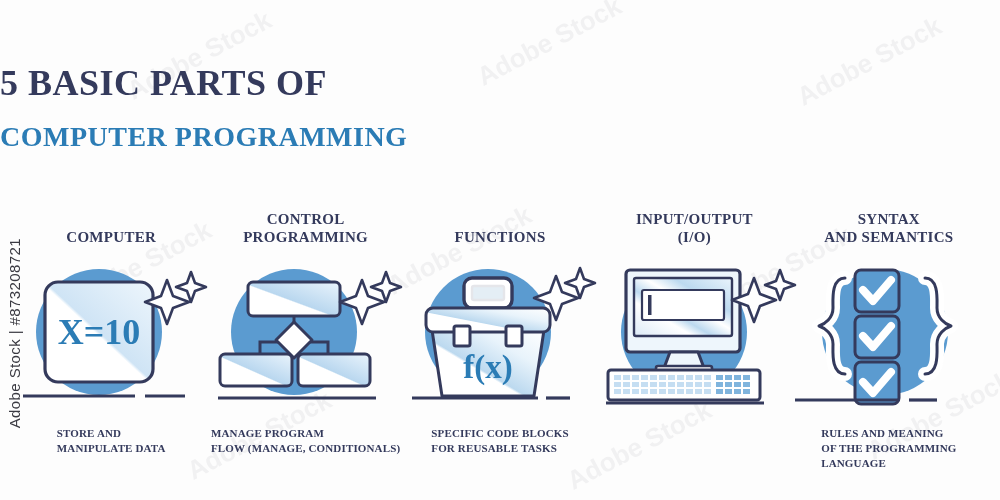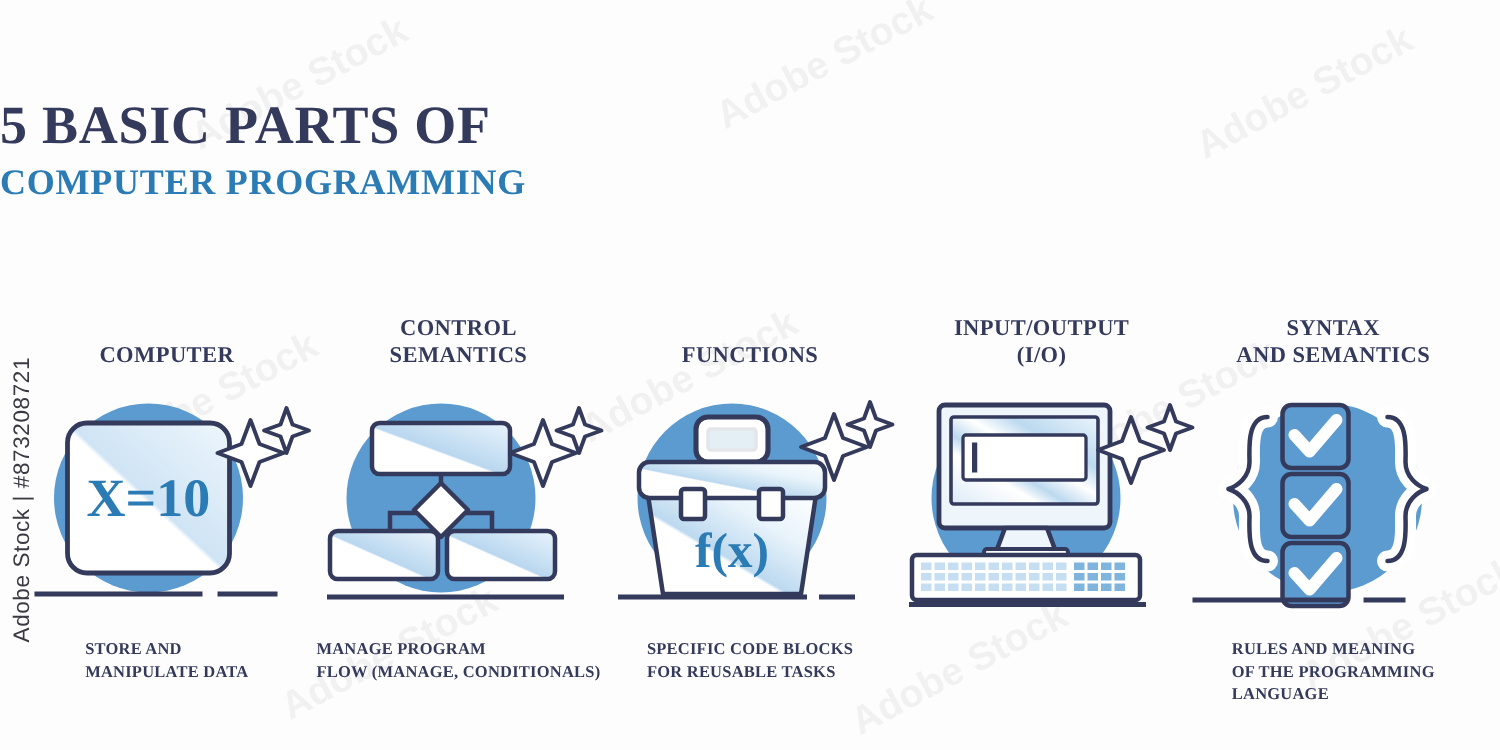--- a/index.html
+++ b/index.html
@@ -48,25 +48,25 @@
     font-family: "Liberation Serif", serif;
     font-weight: 700;
     font-size: 36px;
     letter-spacing: 0.5px;
     color: #343a5c;
     line-height: 1.18;
   }
   .title-line2 {
     font-family: "Liberation Serif", serif;
     font-weight: 700;
-    font-size: 24px;
+    font-size: 28px;
     letter-spacing: 0.5px;
     color: #2b7cb5;
     line-height: 1.18;
-    margin-top: 4px;
+    margin-top: 16px;
   }
 
   
   .columns {
     position: absolute;
     top: 198px; left: 0;
     width: 1000px; height: 300px;
     display: flex;
     justify-content: space-between;
     padding: 0 14px;
@@ -159,21 +159,21 @@
       </div>
       <div class="col-cap">
         <div>STORE AND</div>
         <div>MANIPULATE DATA</div>
       </div>
     </div>
 
     <div class="col">
       <div class="col-head">
         <div>CONTROL</div>
-        <div>SEMANTICS</div>
+        <div>PROGRAMMING</div>
       </div>
       <div class="icon-box">
         <svg width="180" height="158" viewBox="0 0 180 158">
           <defs>
             <linearGradient id="gl2" x1="0" y1="1" x2="1" y2="0">
               <stop offset="0%" stop-color="#ffffff"></stop>
               <stop offset="45%" stop-color="#ffffff"></stop>
               <stop offset="47%" stop-color="#b9d7ef"></stop>
               <stop offset="100%" stop-color="#eaf4fc"></stop>
             </linearGradient>

